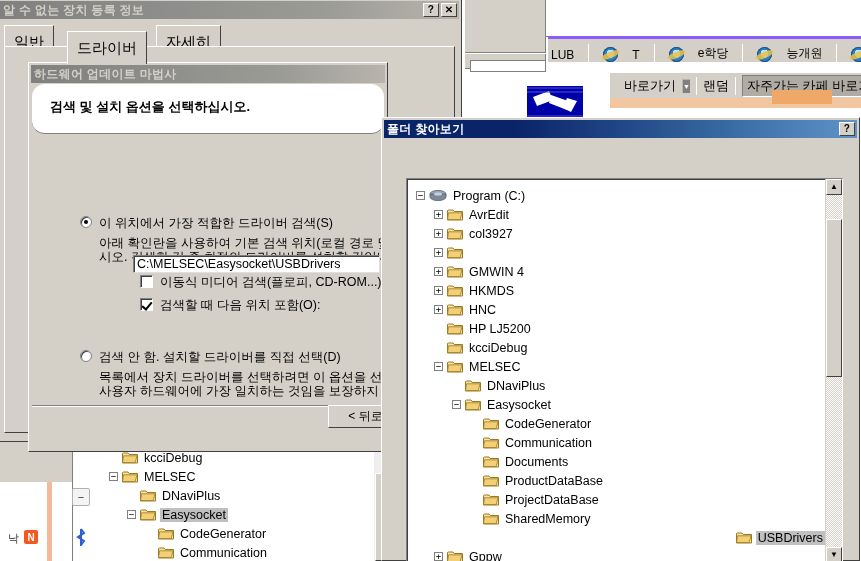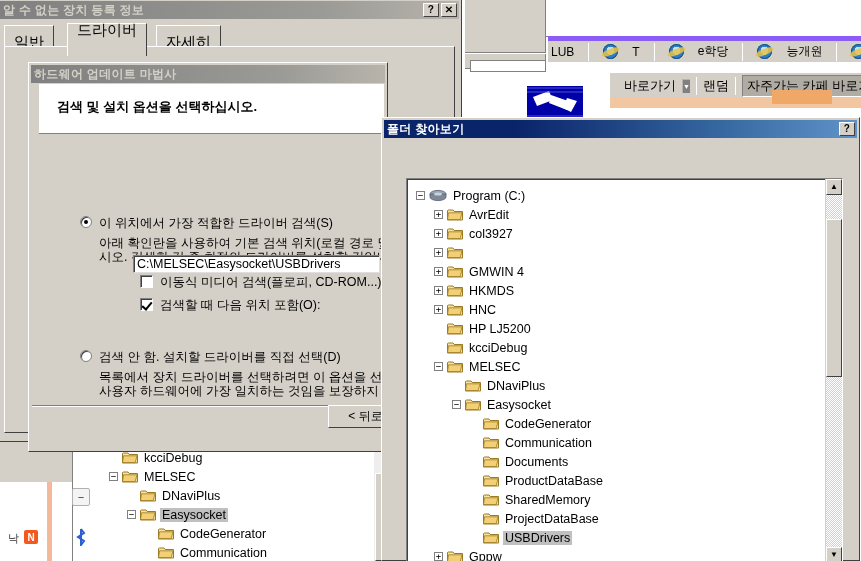--- a/index.html
+++ b/index.html
@@ -59,33 +59,33 @@
   #bg-props { left:-3px; top:-3px; width:465px; height:445px; }
   #bg-props .titlebar { top:3px; }
   .tabstrip { position:absolute; left:6px; top:25px; right:6px; height:24px; }
   .tab {
     position:absolute; top:2px; height:21px; padding:16px 9px;
     background:#d4d0c8;
     border-top:1px solid #ffffff; border-left:1px solid #ffffff;
     border-right:1px solid #404040;
     display:flex; align-items:center; font-size:15px; box-sizing:border-box;
   }
-  .tab.selected { top:0px; height:24px; z-index:3; font-weight:normal;align-items:flex-end; }
+  .tab.selected { top:8px; height:24px; z-index:3; font-weight:normal; }
   .tab-page {
     position:absolute; left:6px; top:48px; right:6px; bottom:8px;
     background:#d4d0c8;
     border-top:1px solid #ffffff; border-left:1px solid #ffffff;
     border-right:1px solid #404040; border-bottom:1px solid #404040;
     box-sizing:border-box;
   }
   .links-bar {
     position:absolute; left:548px; top:36px; width:313px; height:26px;
     background:#d4d0c8;
-    border-top:5px solid #8b5cf6;
-    display:flex; align-items:center; gap:14px; padding-left:3px;
+    border-top:3px solid #8b5cf6;
+    display:flex; align-items:flex-end; gap:14px; padding-left:3px;
     box-sizing:border-box; font-size:12px; overflow:hidden; white-space:nowrap;
   }
   .ie-icon {
     width:15px; height:15px; flex:0 0 auto;
     background:
       radial-gradient(circle at 50% 45%, #bfe3f7 0 35%, #2a7fc9 36% 70%, #1a5e9e 71% 100%);
     border-radius:50%;
     box-shadow: inset 0 0 0 1px #1a4f85;
     position:relative;
   }
@@ -115,24 +115,25 @@
     border-right:1px solid #ffffff; border-bottom:1px solid #ffffff;
   }
   .orange-band { position:absolute; left:610px; top:98px; width:251px; height:10px; background:#f3c6a2; }
   .orange-band2 { position:absolute; left:772px; top:90px; width:60px; height:14px; background:#f0a868; }
   .pg-strip-b { position:absolute; left:62px; top:440px; width:10px; height:121px; background:#ffffff; }
   .salmon-line { position:absolute; left:47px; top:470px; width:5px; height:91px; background:#f3b99a; }
 
   
   #wizard { left:28px; top:62px; width:360px; height:390px; }
   .wiz-header {
-    position:absolute; left:10px; top:21px; right:3px; height:50px;
+    position:absolute; left:3px; top:21px; right:3px; height:50px;
     background:#ffffff;
     border-bottom:1px solid #808080;
     box-sizing:border-box;
+    border-radius:13px;
   }
   .wiz-header-title {
     position:absolute; left:18px; top:22px; font-size:13px; font-weight:bold; color:#000;
     white-space:nowrap;
   }
   .wiz-banner {
     position:absolute; left:527px; top:86px; width:56px; height:34px;
     background:#0000a8; overflow:hidden;
   }
   .wiz-banner svg { display:block; }
@@ -595,31 +596,31 @@
               <path d="M1.5 4.8 L15 4.8 L13.2 11.5 L0.5 11.5 Z" fill="#f3cf76" stroke="#9a7a22" stroke-width="0.8"></path>
             </svg>
             <span class="tlabel">ProductDataBase</span>
           </div>
           <div class="tnode" style="margin-left:54px;height:19px;">
             <span class="texp blank"></span>
             <svg class="folder-icon" viewBox="0 0 16 13">
               <path d="M0.5 2.5 L0.5 12 L15.5 12 L15.5 3.5 L7.2 3.5 L6 2 L1.5 2 Z" fill="#f6e3a8" stroke="#9a7a22" stroke-width="1"></path>
               <path d="M1.5 4.8 L15 4.8 L13.2 11.5 L0.5 11.5 Z" fill="#f3cf76" stroke="#9a7a22" stroke-width="0.8"></path>
             </svg>
+            <span class="tlabel">ProjectDataBase</span>
+          </div>
+          <div class="tnode" style="margin-left:54px;height:19px;">
+            <span class="texp blank"></span>
+            <svg class="folder-icon" viewBox="0 0 16 13">
+              <path d="M0.5 2.5 L0.5 12 L15.5 12 L15.5 3.5 L7.2 3.5 L6 2 L1.5 2 Z" fill="#f6e3a8" stroke="#9a7a22" stroke-width="1"></path>
+              <path d="M1.5 4.8 L15 4.8 L13.2 11.5 L0.5 11.5 Z" fill="#f3cf76" stroke="#9a7a22" stroke-width="0.8"></path>
+            </svg>
             <span class="tlabel">SharedMemory</span>
           </div>
-          <div class="tnode" style="margin-left:54px;height:19px;">
-            <span class="texp blank"></span>
-            <svg class="folder-icon" viewBox="0 0 16 13">
-              <path d="M0.5 2.5 L0.5 12 L15.5 12 L15.5 3.5 L7.2 3.5 L6 2 L1.5 2 Z" fill="#f6e3a8" stroke="#9a7a22" stroke-width="1"></path>
-              <path d="M1.5 4.8 L15 4.8 L13.2 11.5 L0.5 11.5 Z" fill="#f3cf76" stroke="#9a7a22" stroke-width="0.8"></path>
-            </svg>
-            <span class="tlabel">ProjectDataBase</span>
-          </div>
-          <div class="tnode" style="margin-left:54px;height:19px;">
+          <div class="tnode" style="margin-left:54px;height:19px;justify-content:flex-end;">
             <span class="texp blank"></span>
             <svg class="folder-icon" viewBox="0 0 16 13">
               <path d="M0.5 2.5 L0.5 12 L15.5 12 L15.5 3.5 L7.2 3.5 L6 2 L1.5 2 Z" fill="#f6e3a8" stroke="#9a7a22" stroke-width="1"></path>
               <path d="M1.5 4.8 L15 4.8 L13.2 11.5 L0.5 11.5 Z" fill="#f3cf76" stroke="#9a7a22" stroke-width="0.8"></path>
             </svg>
             <span class="tlabel sel-gray">USBDrivers</span>
           </div>
           <div class="tnode" style="margin-left:18px;height:19px;">
             <span class="texp">+</span>
             <svg class="folder-icon" viewBox="0 0 16 13">

